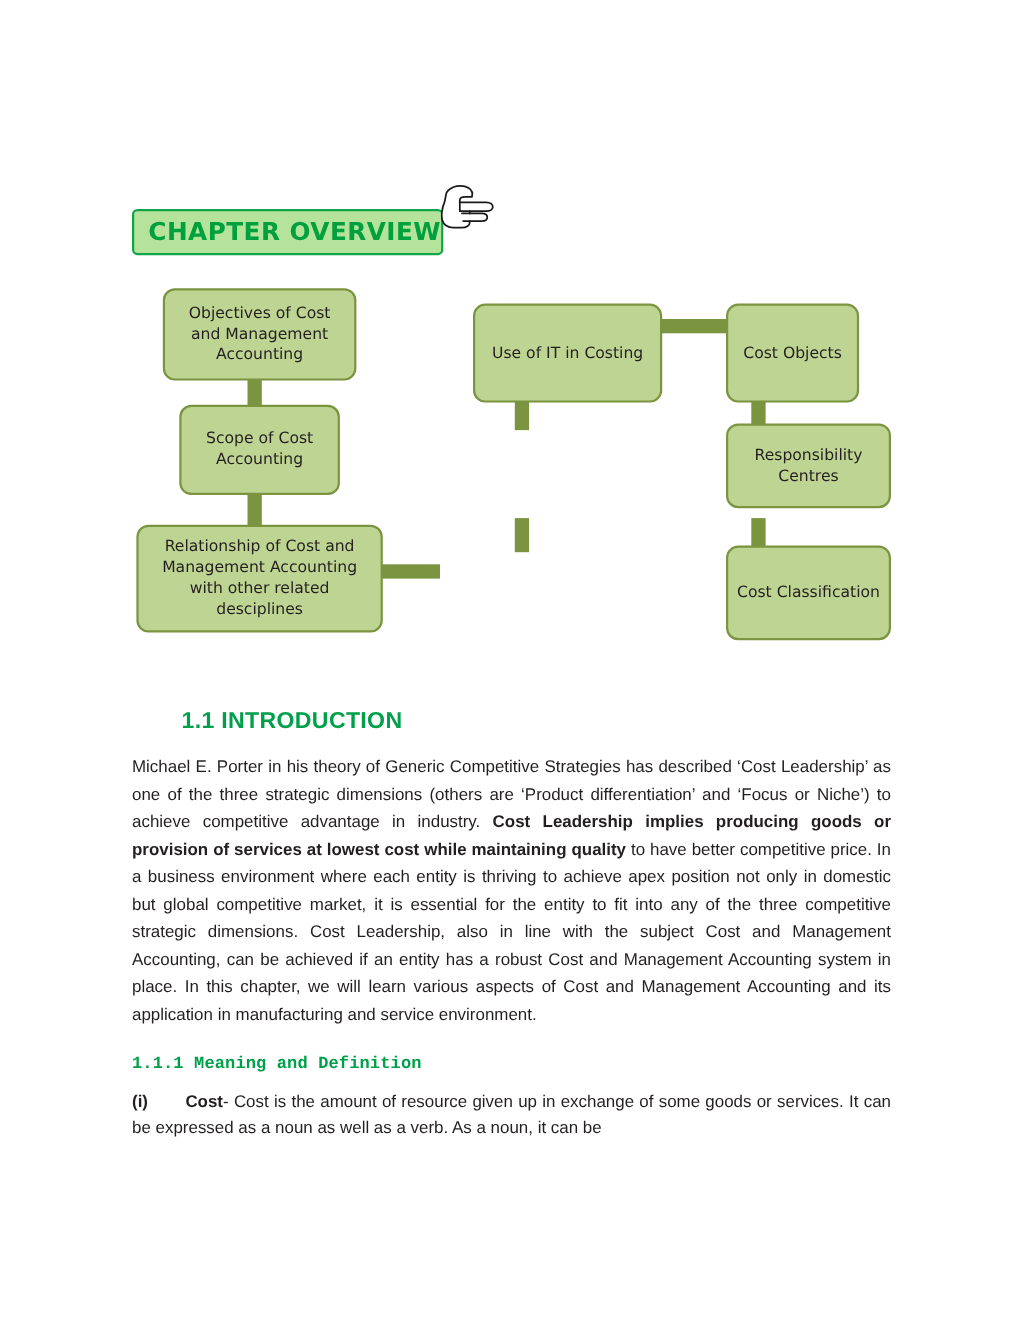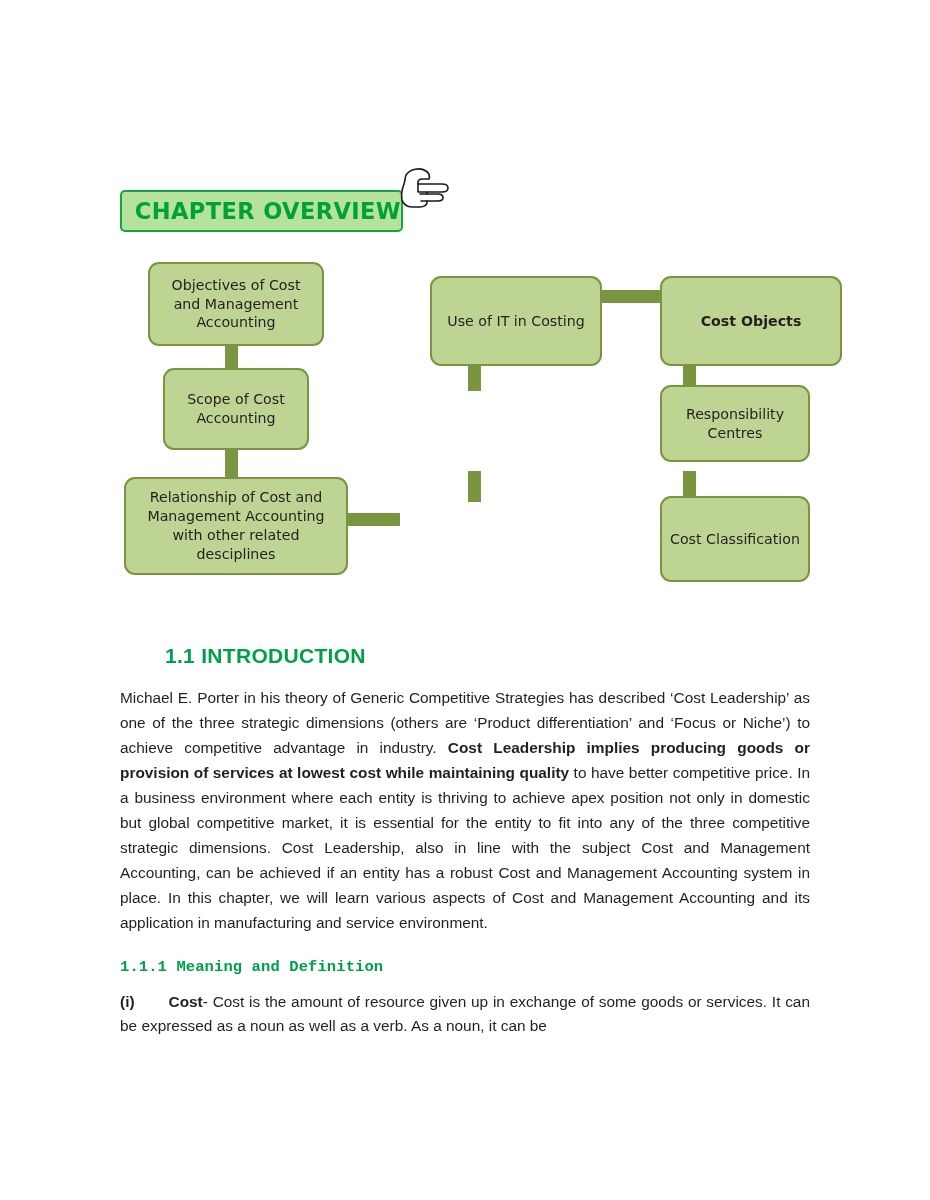--- a/index.html
+++ b/index.html
@@ -83,21 +83,21 @@
     z-index: 1;
   }
 
   
   #node-objectives       { left: 148px; top: 262px; width: 176px; height: 84px; }
   #node-scope            { left: 163px; top: 368px; width: 146px; height: 82px; }
   #node-relationship     { left: 124px; top: 477px; width: 224px; height: 98px; }
   #node-use-it           { left: 430px; top: 276px; width: 172px; height: 90px; }
   #node-users            { left: 408px; top: 385px; width: 192px; height: 92px; }
   #node-role-functions   { left: 396px; top: 496px; width: 216px; height: 86px; }
-  #node-cost-objects     { left: 660px; top: 276px; width: 182px; height: 90px; font-weight: bold; }
+  #node-cost-objects     { left: 660px; top: 276px; width: 121px; height: 90px; }
   #node-responsibility   { left: 660px; top: 385px; width: 150px; height: 77px; }
   #node-cost-class       { left: 660px; top: 496px; width: 150px; height: 86px; }
 
   
   #conn-obj-scope        { left: 225px; top: 340px; width: 13px; height: 34px; }
   #conn-scope-rel        { left: 225px; top: 444px; width: 13px; height: 39px; }
   #conn-rel-role         { left: 344px; top: 513px; width: 56px; height: 13px; }
   #conn-it-users         { left: 468px; top: 360px; width: 13px; height: 31px; }
   #conn-users-role       { left: 468px; top: 471px; width: 13px; height: 31px; }
   #conn-it-objects       { left: 574px; top: 290px; width: 90px; height: 13px; }

